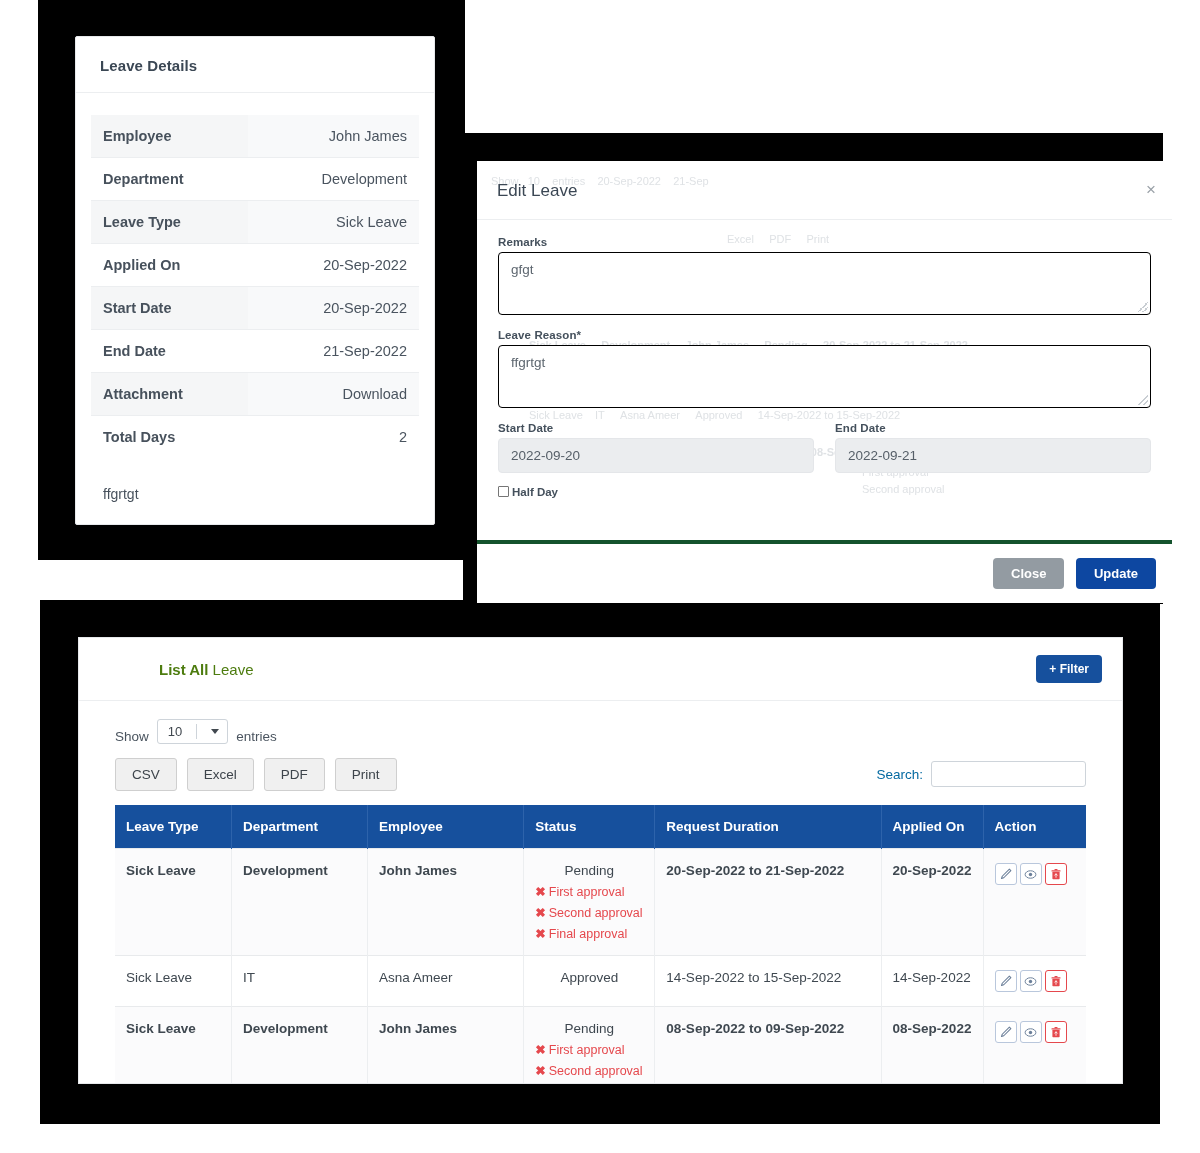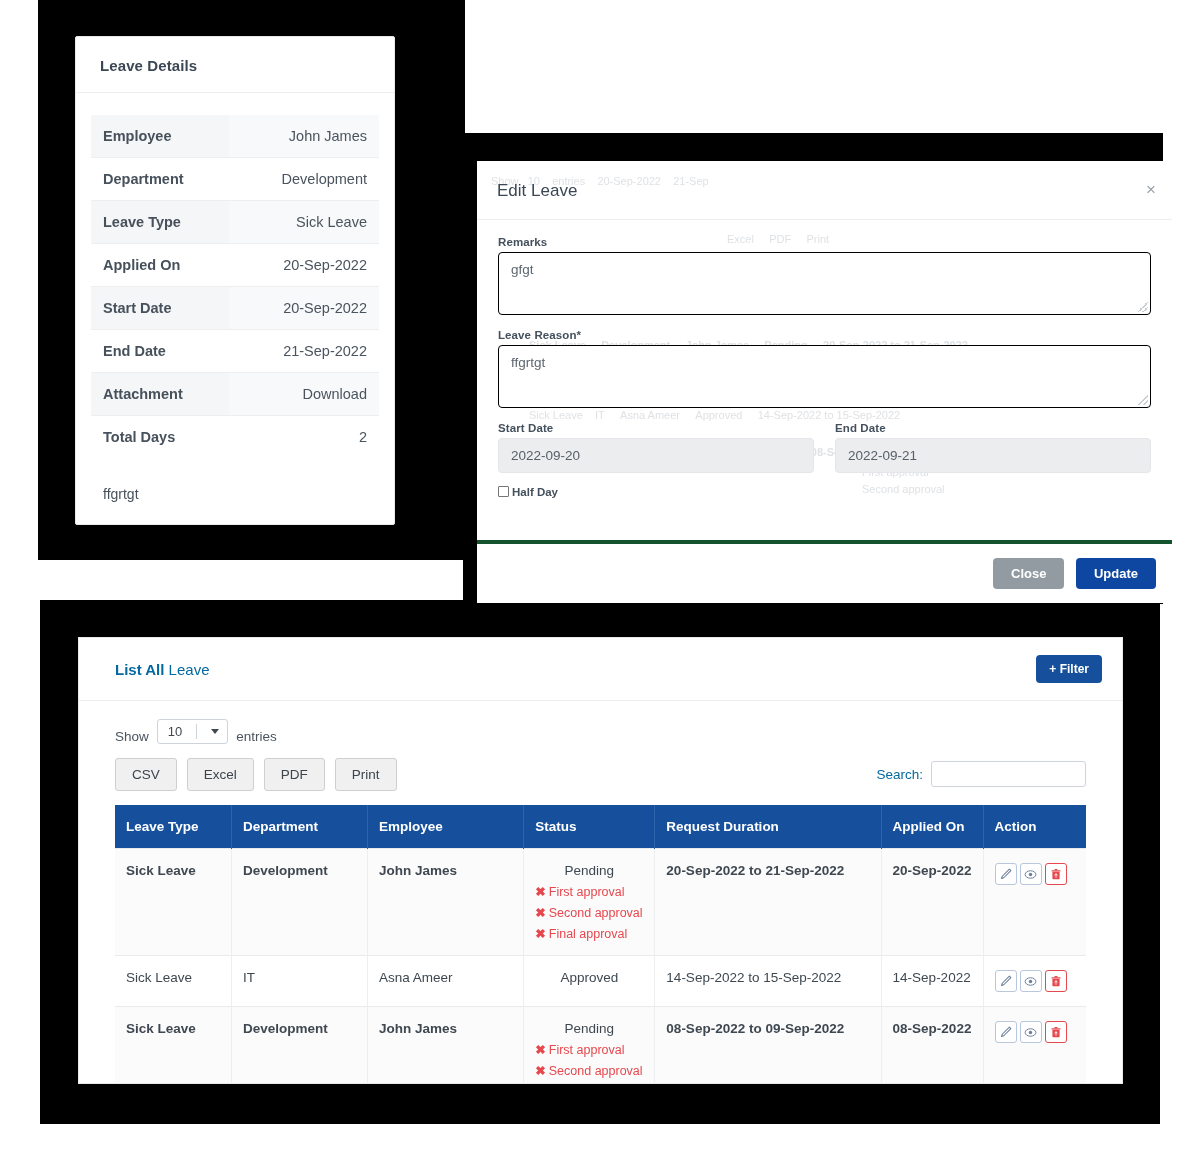--- a/index.html
+++ b/index.html
@@ -18,21 +18,21 @@
   #bd-list     { left:40px;  top:600px; width:1120px; height:524px; }
 
   
   .card {
     position:absolute; background:#ffffff;
     border:1px solid #e3e6ea;
   }
 
   
   #details-card {
-    left:75px; top:36px; width:320px; height:489px;
+    left:75px; top:36px; width:360px; height:489px;
     border:1px solid #e7e9ec;
     border-radius:2px;
   }
   #details-head {
     padding:20px 24px 18px 24px;
     border-bottom:1px solid #eceef0;
   }
   #details-title {
     font-size:15px; font-weight:bold; color:#3b4754; letter-spacing:.1px;
   }
@@ -120,21 +120,21 @@
 
   
   #list-card {
     left:78px; top:637px; width:1045px; height:447px;
     border:1px solid #e7e9ec; overflow:hidden;
   }
   #list-head {
     display:flex; align-items:center; justify-content:space-between;
     padding:17px 20px 17px 36px; border-bottom:1px solid #eceef0;
   }
-  #list-title { font-size:15px; color:#0369a1; }
+  #list-title { font-size:15px; color:#4d7c0f;margin-left:44px; }
   #list-title b { font-weight:bold; }
   #filter-btn {
     background:#16509d; color:#fff; font-size:12px; font-weight:bold;
     padding:7px 13px; border-radius:4px; border:none; cursor:pointer;
     font-family:"Liberation Sans", sans-serif;
   }
   #list-body { padding:18px 36px 0 36px; }
   .showrow { display:flex; align-items:flex-end; gap:8px; font-size:13.5px; color:#4a545f; }
   .selbox {
     display:inline-flex; align-items:center; gap:14px;

